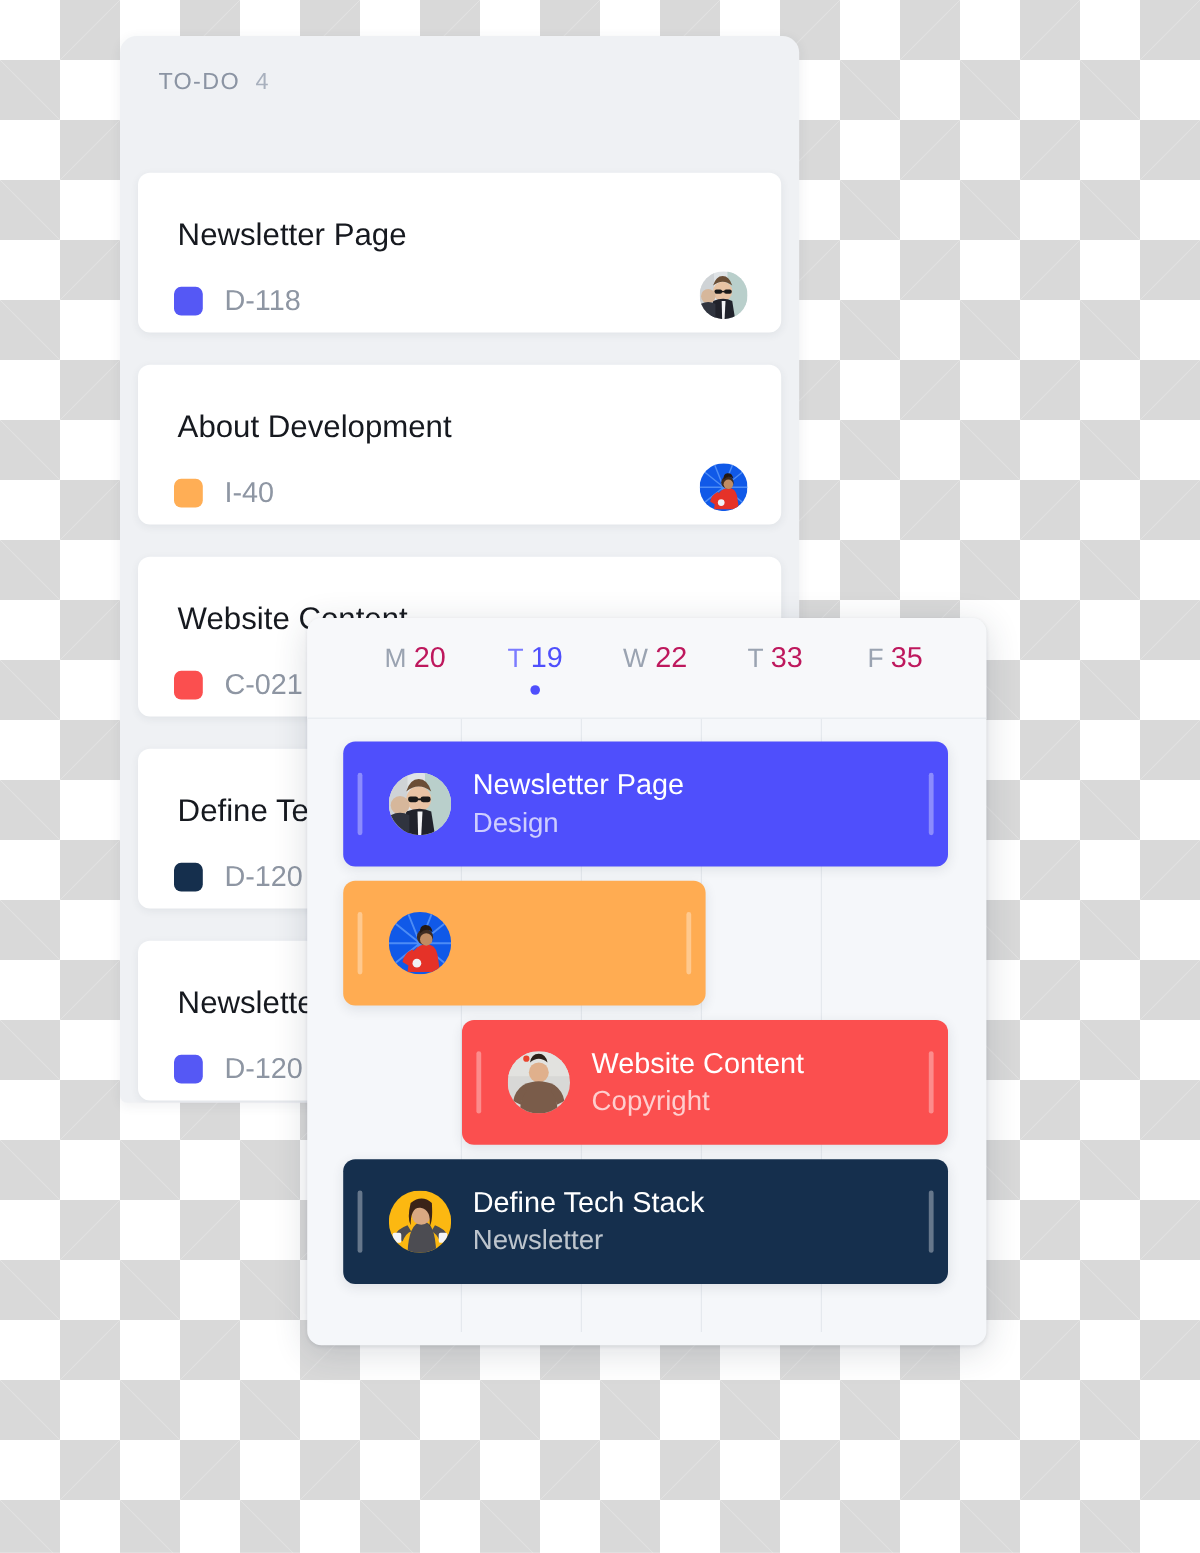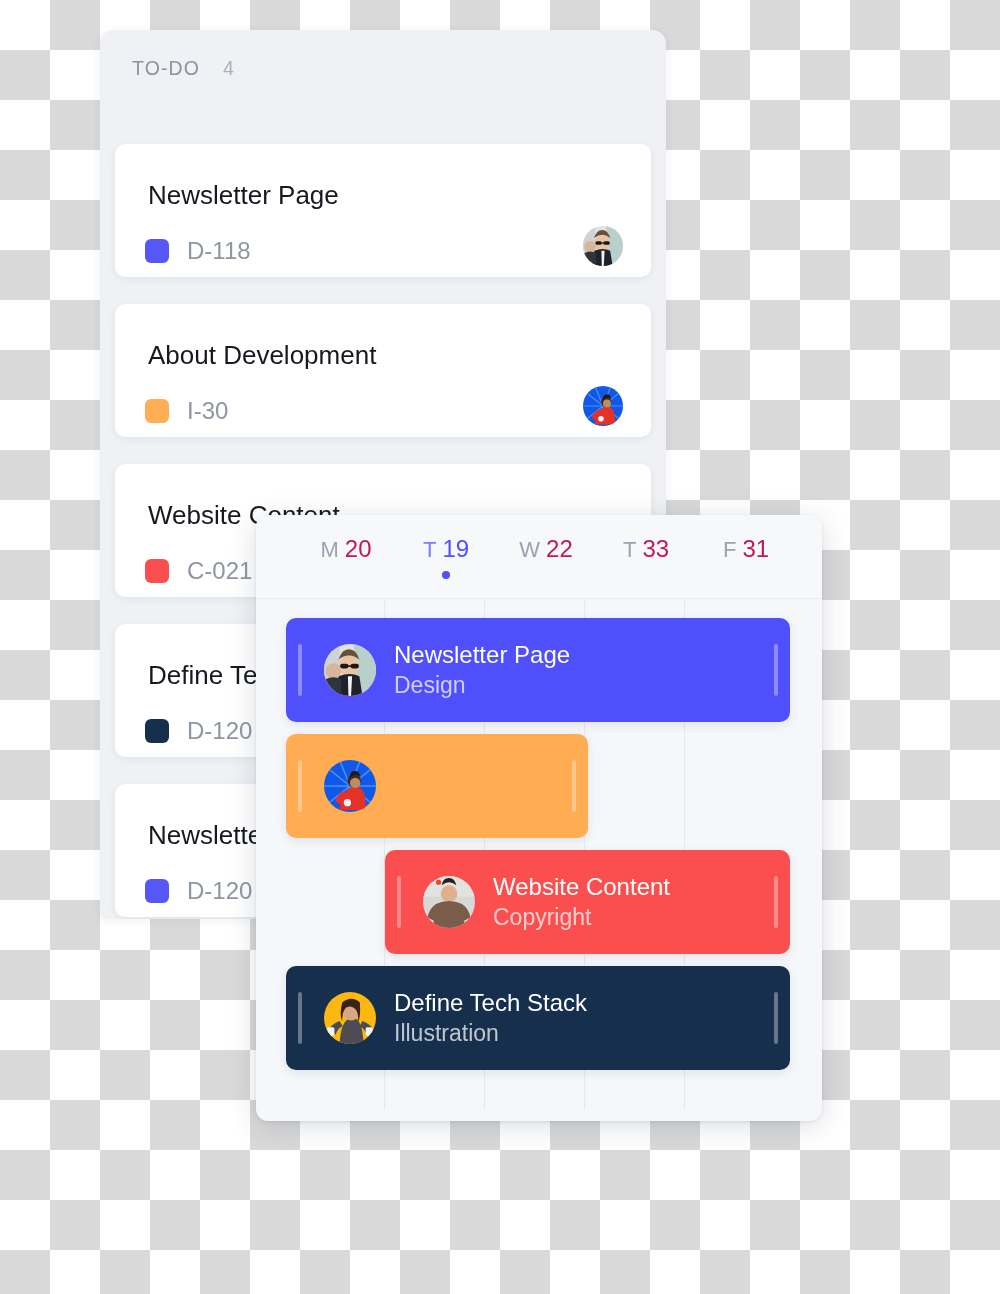--- a/index.html
+++ b/index.html
@@ -34,21 +34,21 @@
     border-radius: 14px 14px 6px 6px;
     box-shadow: 0 2px 10px rgba(40,50,70,0.07);
     overflow: hidden;
   }
   .todo-header {
     position: absolute;
     left: 32px;
     top: 27px;
     display: flex;
     align-items: flex-start;
-    gap: 23px;
+    gap: 13px;
   }
   .todo-title {
     font-size: 19.5px;
     letter-spacing: 1.1px;
     color: #8b94a3;
     font-weight: 400;
   }
   .todo-count {
     font-size: 19.5px;
     color: #a8b0bd;
@@ -266,21 +266,21 @@
       <rect x="46" y="41" width="6" height="3" fill="#1a1a1a"></rect>
       <circle cx="18" cy="52" r="15" fill="#d6b79b"></circle>
       <path d="M3 68 q15 -8 30 0 l0 32 h-30z" fill="#30343f"></path>
           </svg>
         </div>
       </div>
       <div class="todo-card">
         <div class="todo-card-title">About Development</div>
         <div class="todo-card-meta">
           <span class="swatch" style="background: rgb(255, 174, 85);"></span>
-          <span class="todo-card-code">I-30</span>
+          <span class="todo-card-code">I-40</span>
         </div>
         <div class="todo-avatar">
           <svg viewBox="0 0 100 100" width="100%" height="100%" class="av">
       <rect width="100" height="100" fill="#1059e8"></rect>
       <g stroke="#4d8cf5" stroke-width="3">
         <path d="M50 50 L0 10 M50 50 L30 0 M50 50 L70 0 M50 50 L100 10
                  M50 50 L100 50 M50 50 L100 90 M50 50 L70 100 M50 50 L30 100
                  M50 50 L0 90 M50 50 L0 50"></path>
       </g>
       <path d="M30 96 q4 -40 26 -44 q18 -3 22 16 l4 28 z" fill="#e53228"></path>
@@ -382,21 +382,21 @@
       <div class="cal-day">
         <div class="cal-day-row">
           <span class="cal-dow">T</span>
           <span class="cal-dom">33</span>
         </div>
         <span class="cal-dot hidden"></span>
       </div>
       <div class="cal-day">
         <div class="cal-day-row">
           <span class="cal-dow">F</span>
-          <span class="cal-dom">31</span>
+          <span class="cal-dom">35</span>
         </div>
         <span class="cal-dot hidden"></span>
       </div>
     </div>
   <div class="cal-body">
     <div class="grid-lines">
       <div class="grid-line" style="left:128px"></div>
       <div class="grid-line" style="left:228px"></div>
       <div class="grid-line" style="left:328px"></div>
       <div class="grid-line" style="left:428px"></div>
@@ -475,19 +475,19 @@
       <circle cx="52" cy="40" r="15" fill="#d9a882"></circle>
       <path d="M35 20 q18 -14 34 0 q2 30 -4 38 q4 -26 -14 -30 q-16 -2 -16 28 q-6 -12 0 -36z" fill="#3a2318"></path>
       <path d="M30 56 q-16 6 -20 16 l12 10 q6 -14 14 -16z" fill="#4c4c52"></path>
       <path d="M74 56 q16 6 20 16 l-12 10 q-6 -14 -14 -16z" fill="#4c4c52"></path>
       <rect x="6" y="68" width="14" height="16" rx="3" fill="#f3f4f6"></rect>
       <rect x="80" y="68" width="14" height="16" rx="3" fill="#f3f4f6"></rect>
             </svg>
           </div>
           <div class="event-text">
             <div class="event-title">Define Tech Stack</div>
-            <div class="event-sub">Illustration</div>
+            <div class="event-sub">Newsletter</div>
           </div>
           <span class="event-handle right"></span>
         </div>
       </div>
   </div>
 </div>
 
 </body></html>

